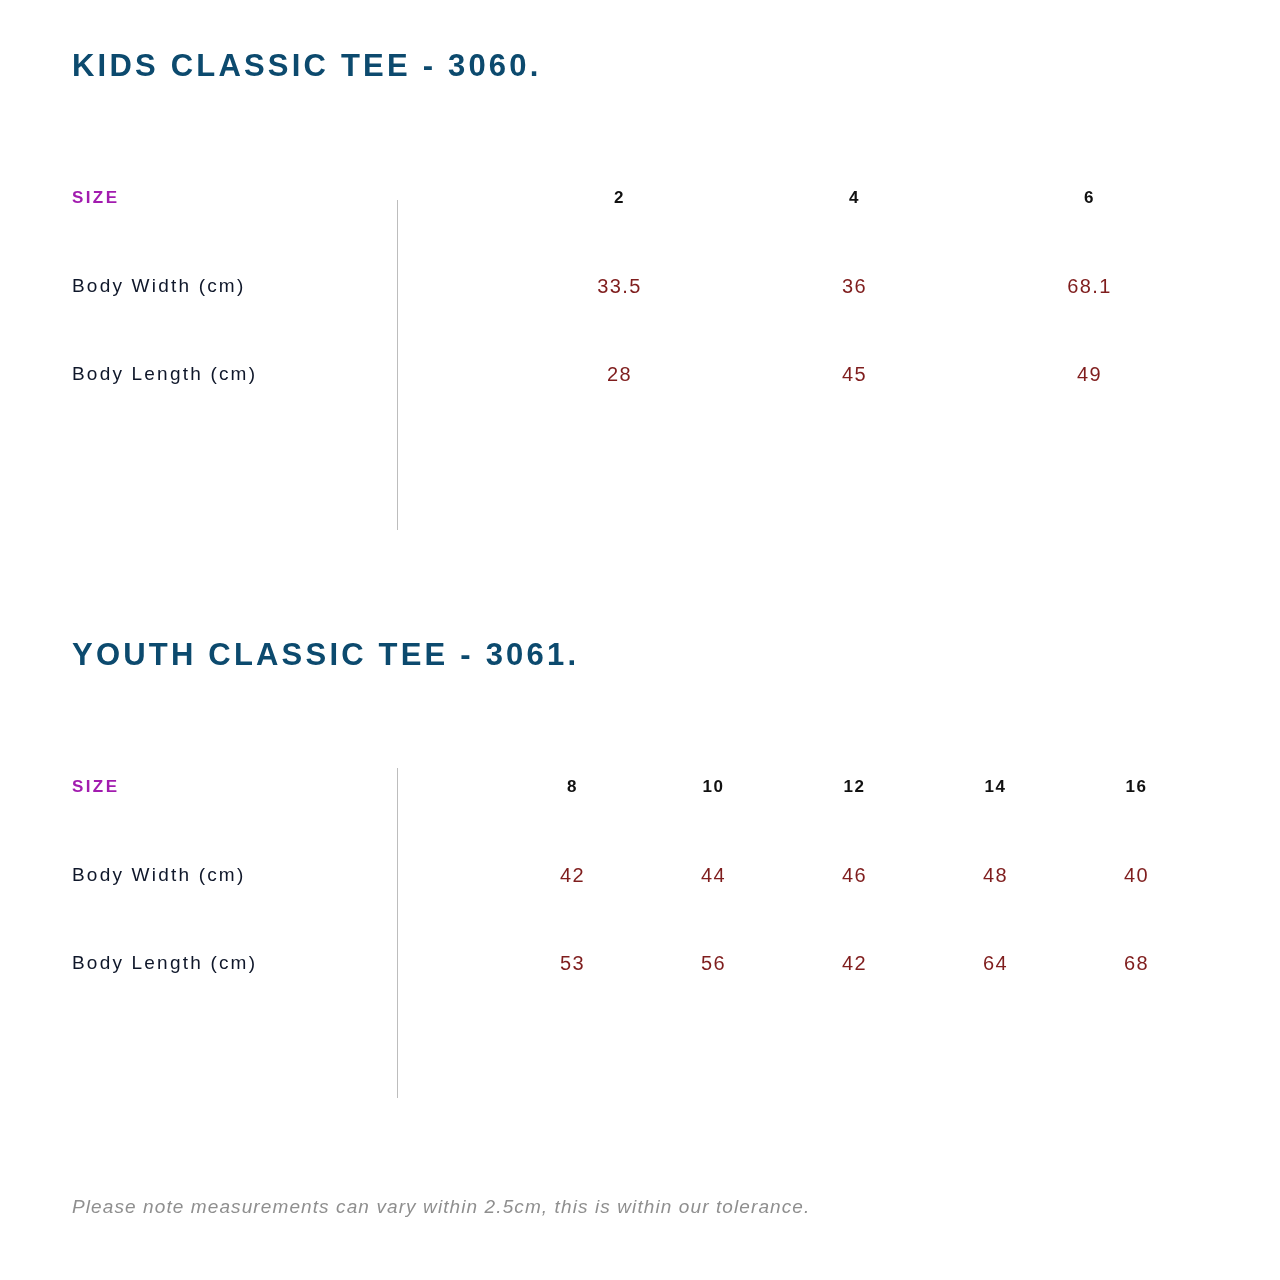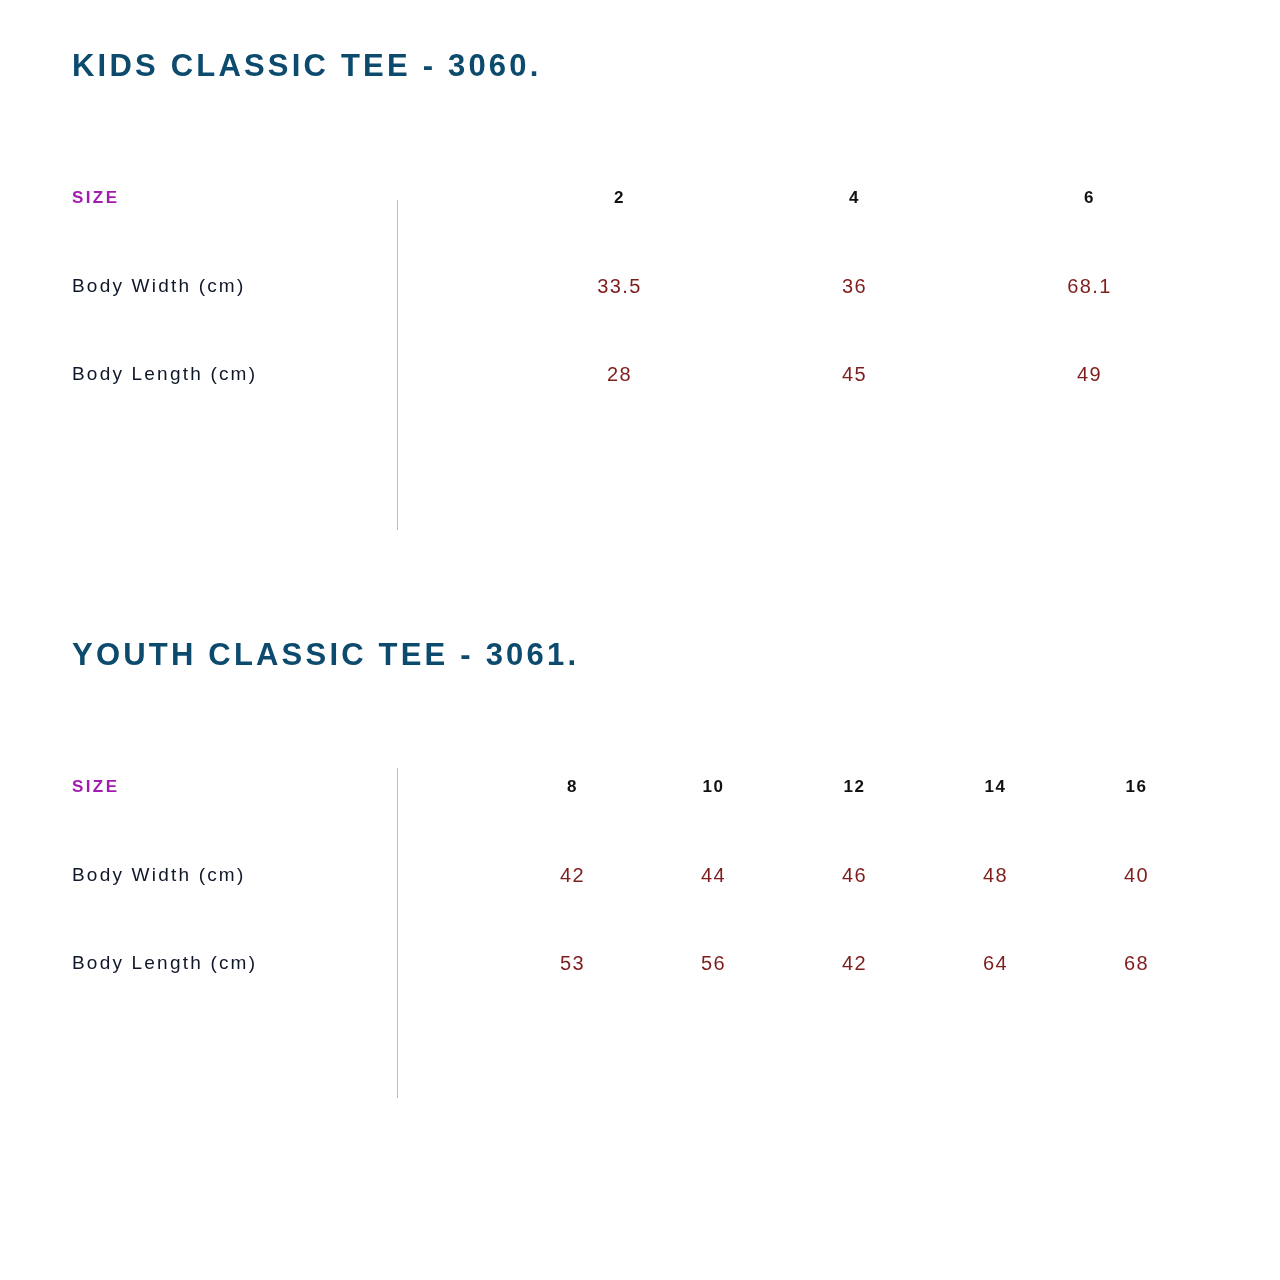--- a/index.html
+++ b/index.html
@@ -211,14 +211,15 @@
             <td class="cell">68</td>
             <td></td>
           </tr>
         </tbody>
       </table>
     </div>
   </div>
 
   <div class="vline" style="left:397px; top:768px; height:330px;"></div>
 
+  <div class="footnote">Please note measurements can vary within 2.5cm, this is within our tolerance.</div>
 
 </div>
 
 </body></html>

